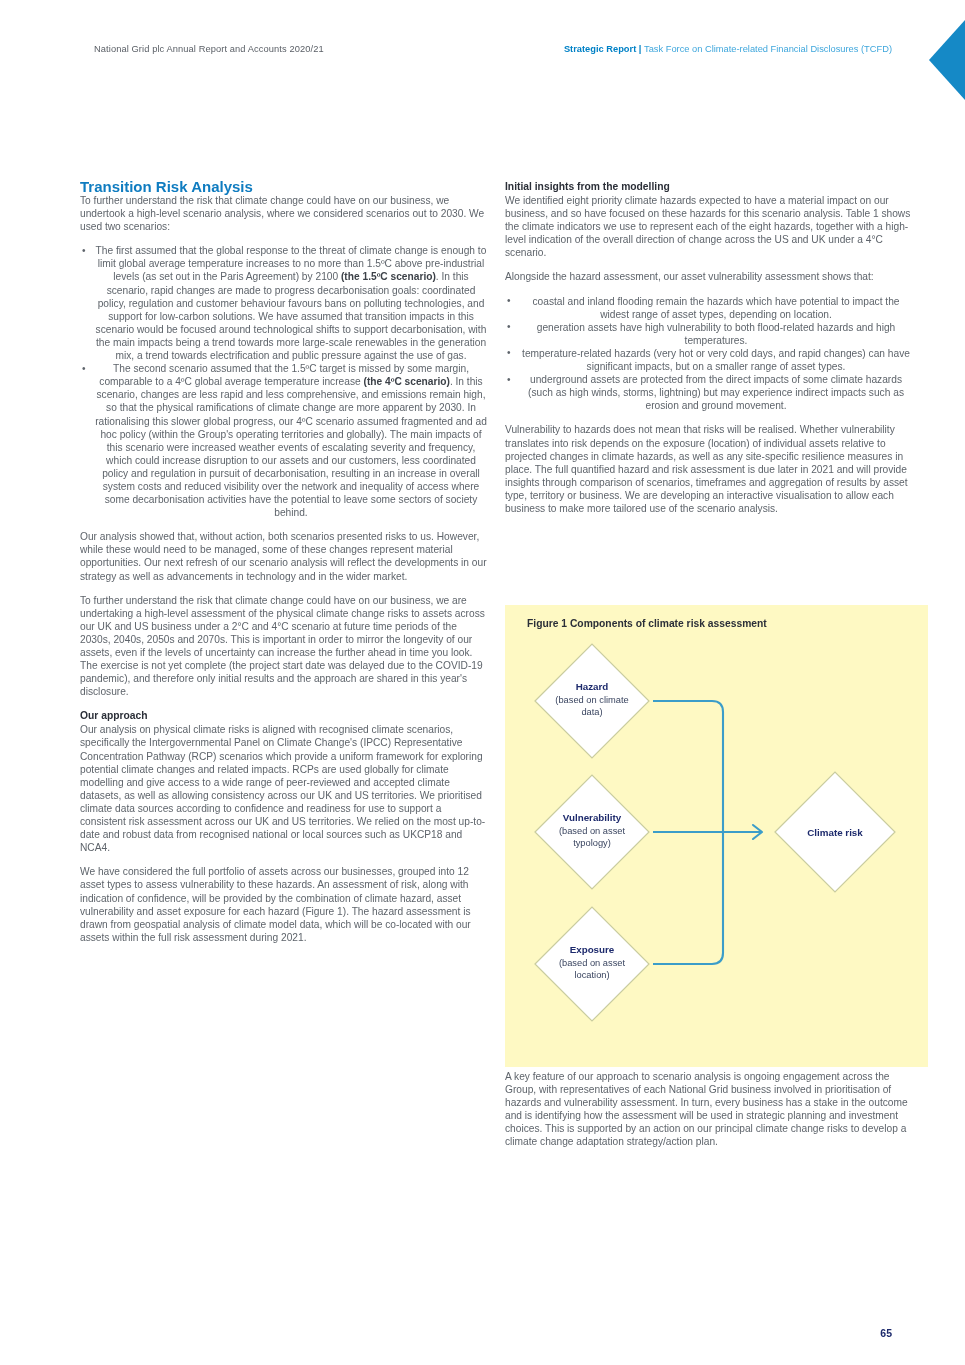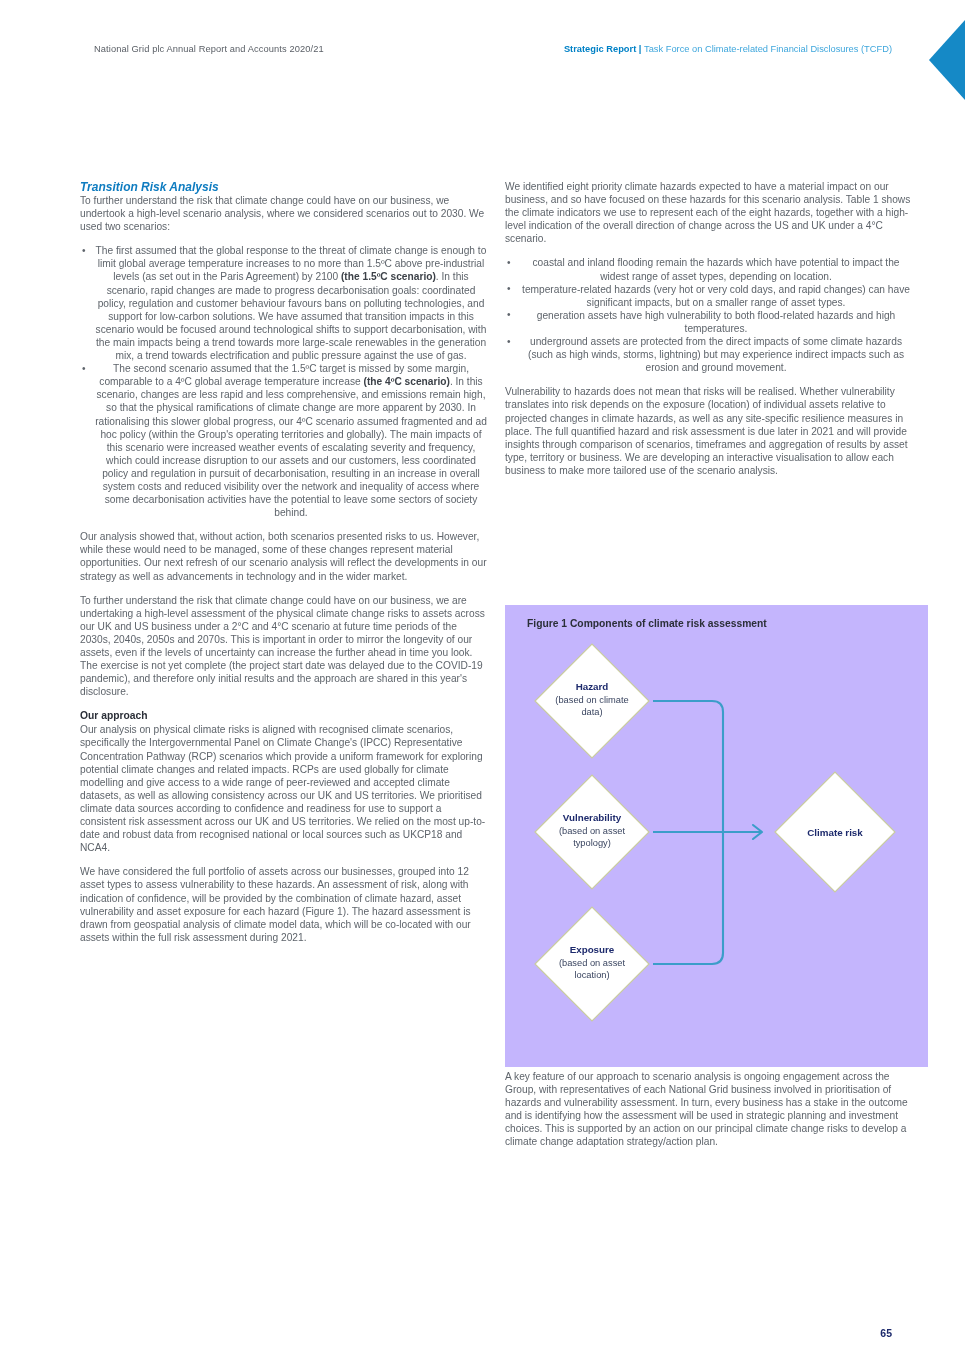--- a/index.html
+++ b/index.html
@@ -51,22 +51,22 @@
   p.tight { margin-bottom:0; }
 
   h2.sec {
     margin:10px 0 0 0;
     font-size:11.6px; line-height:15px;
     font-weight:bold; color:#2b2f38;
     letter-spacing:-0.005em;
   }
   h3.subblue {
     margin:0 0 0 0;
-    font-size:12px; line-height:14px;
-    font-weight:bold; color:#0f7cc0;font-style:italic;
+    font-size:15px; line-height:14px;
+    font-weight:bold; color:#0f7cc0;
   }
   h4.subbold {
     margin:0 0 0 0;
     font-size:10.3px; line-height:14px;
     font-weight:bold; color:#2b2f38;
   }
   b, strong { color:#3c4148; font-weight:bold; }
 
   ul.bl { margin:0 0 11px 0; padding:0; list-style:none;text-align:center; }
   ul.bl > li {
@@ -75,21 +75,21 @@
   ul.bl > li + li { margin-top:0px; }
   ul.bl > li::before {
     content:"\2022"; position:absolute; left:2px; top:-0.5px;
     color:#5e646b; font-size:10.2px; line-height:13.1px;
   }
 
   
   .figure {
     position:absolute; left:505px; top:605px;
     width:423px; height:462px;
-    background:#c4b5fd;
+    background:#fef9c3;
   }
   .fig-title {
     position:absolute; left:22px; top:13px;
     font-size:10.3px; font-weight:bold; color:#2b2f38;
   }
   .fig-canvas { position:absolute; left:0; top:0; width:423px; height:462px; }
 
   .pagenum {
     position:absolute; right:73px; bottom:26px;
     font-size:10.5px; font-weight:bold; color:#1d2a6c;
@@ -129,27 +129,29 @@
     <p>To further understand the risk that climate change could have on our business, we are undertaking a high-level assessment of the physical climate change risks to assets across our UK and US business under a 2°C and 4°C scenario at future time periods of the 2030s, 2040s, 2050s and 2070s. This is important in order to mirror the longevity of our assets, even if the levels of uncertainty can increase the further ahead in time you look. The exercise is not yet complete (the project start date was delayed due to the COVID-19 pandemic), and therefore only initial results and the approach are shared in this year's disclosure.</p>
 
     <h4 class="subbold">Our approach</h4>
     <p>Our analysis on physical climate risks is aligned with recognised climate scenarios, specifically the Intergovernmental Panel on Climate Change's (IPCC) Representative Concentration Pathway (RCP) scenarios which provide a uniform framework for exploring potential climate changes and related impacts. RCPs are used globally for climate modelling and give access to a wide range of peer-reviewed and accepted climate datasets, as well as allowing consistency across our UK and US territories. We prioritised climate data sources according to confidence and readiness for use to support a consistent risk assessment across our UK and US territories. We relied on the most up-to-date and robust data from recognised national or local sources such as UKCP18 and NCA4.</p>
 
     <p class="tight">We have considered the full portfolio of assets across our businesses, grouped into 12 asset types to assess vulnerability to these hazards. An assessment of risk, along with indication of confidence, will be provided by the combination of climate hazard, asset vulnerability and asset exposure for each hazard (Figure 1). The hazard assessment is drawn from geospatial analysis of climate model data, which will be co-located with our assets within the full risk assessment during 2021.</p>
   </div>
 
   <div class="col col-right">
 
+    <h4 class="subbold">Initial insights from the modelling</h4>
     <p>We identified eight priority climate hazards expected to have a material impact on our business, and so have focused on these hazards for this scenario analysis. Table 1 shows the climate indicators we use to represent each of the eight hazards, together with a high-level indication of the overall direction of change across the US and UK under a 4°C scenario.</p>
 
+    <p>Alongside the hazard assessment, our asset vulnerability assessment shows that:</p>
 
     <ul class="bl">
       <li><span>coastal and inland flooding remain the hazards which have potential to impact the widest range of asset types, depending on location.</span></li>
+      <li><span>generation assets have high vulnerability to both flood-related hazards and high temperatures.</span></li>
       <li><span>temperature-related hazards (very hot or very cold days, and rapid changes) can have significant impacts, but on a smaller range of asset types.</span></li>
-      <li><span>generation assets have high vulnerability to both flood-related hazards and high temperatures.</span></li>
       <li><span>underground assets are protected from the direct impacts of some climate hazards (such as high winds, storms, lightning) but may experience indirect impacts such as erosion and ground movement.</span></li>
     </ul>
 
     <p>Vulnerability to hazards does not mean that risks will be realised. Whether vulnerability translates into risk depends on the exposure (location) of individual assets relative to projected changes in climate hazards, as well as any site-specific resilience measures in place. The full quantified hazard and risk assessment is due later in 2021 and will provide insights through comparison of scenarios, timeframes and aggregation of results by asset type, territory or business. We are developing an interactive visualisation to allow each business to make more tailored use of the scenario analysis.</p>
   </div>
 
   <div class="figure">
     <div class="fig-title">Figure 1 Components of climate risk assessment</div>
 
     <svg class="fig-canvas" viewBox="0 0 423 462">

